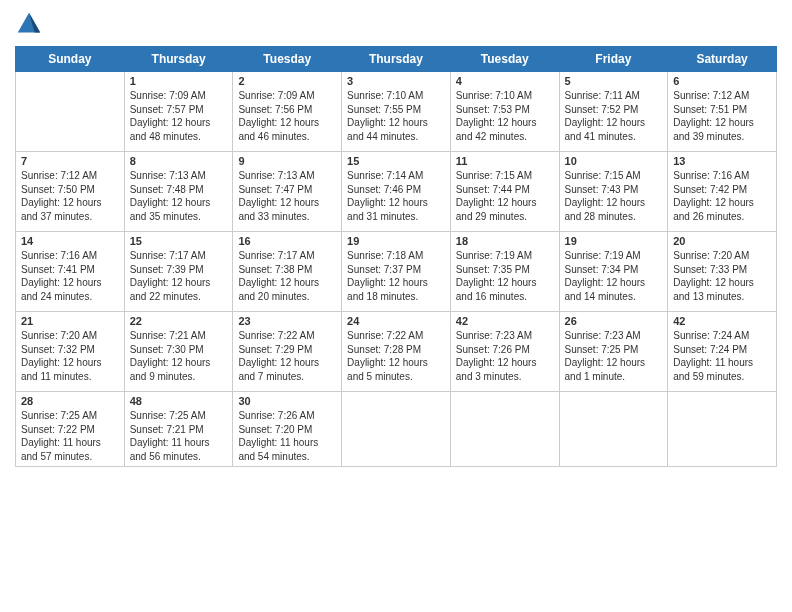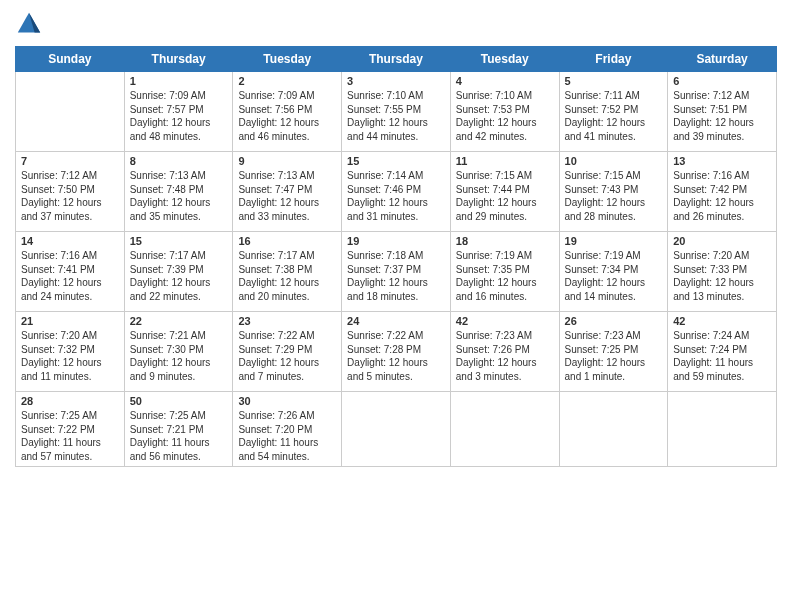--- a/index.html
+++ b/index.html
@@ -244,21 +244,21 @@
             <span class="day-num">42</span>
             <div class="day-info">Sunrise: 7:24 AM<br>Sunset: 7:24 PM<br>Daylight: 11 hours and 59 minutes.</div>
           </td>
         </tr>
         <tr>
           <td>
             <span class="day-num">28</span>
             <div class="day-info">Sunrise: 7:25 AM<br>Sunset: 7:22 PM<br>Daylight: 11 hours and 57 minutes.</div>
           </td>
           <td>
-            <span class="day-num">50</span>
+            <span class="day-num">48</span>
             <div class="day-info">Sunrise: 7:25 AM<br>Sunset: 7:21 PM<br>Daylight: 11 hours and 56 minutes.</div>
           </td>
           <td>
             <span class="day-num">30</span>
             <div class="day-info">Sunrise: 7:26 AM<br>Sunset: 7:20 PM<br>Daylight: 11 hours and 54 minutes.</div>
           </td>
           <td class="shaded"></td>
           <td class="shaded"></td>
           <td class="shaded"></td>
           <td class="shaded"></td>

